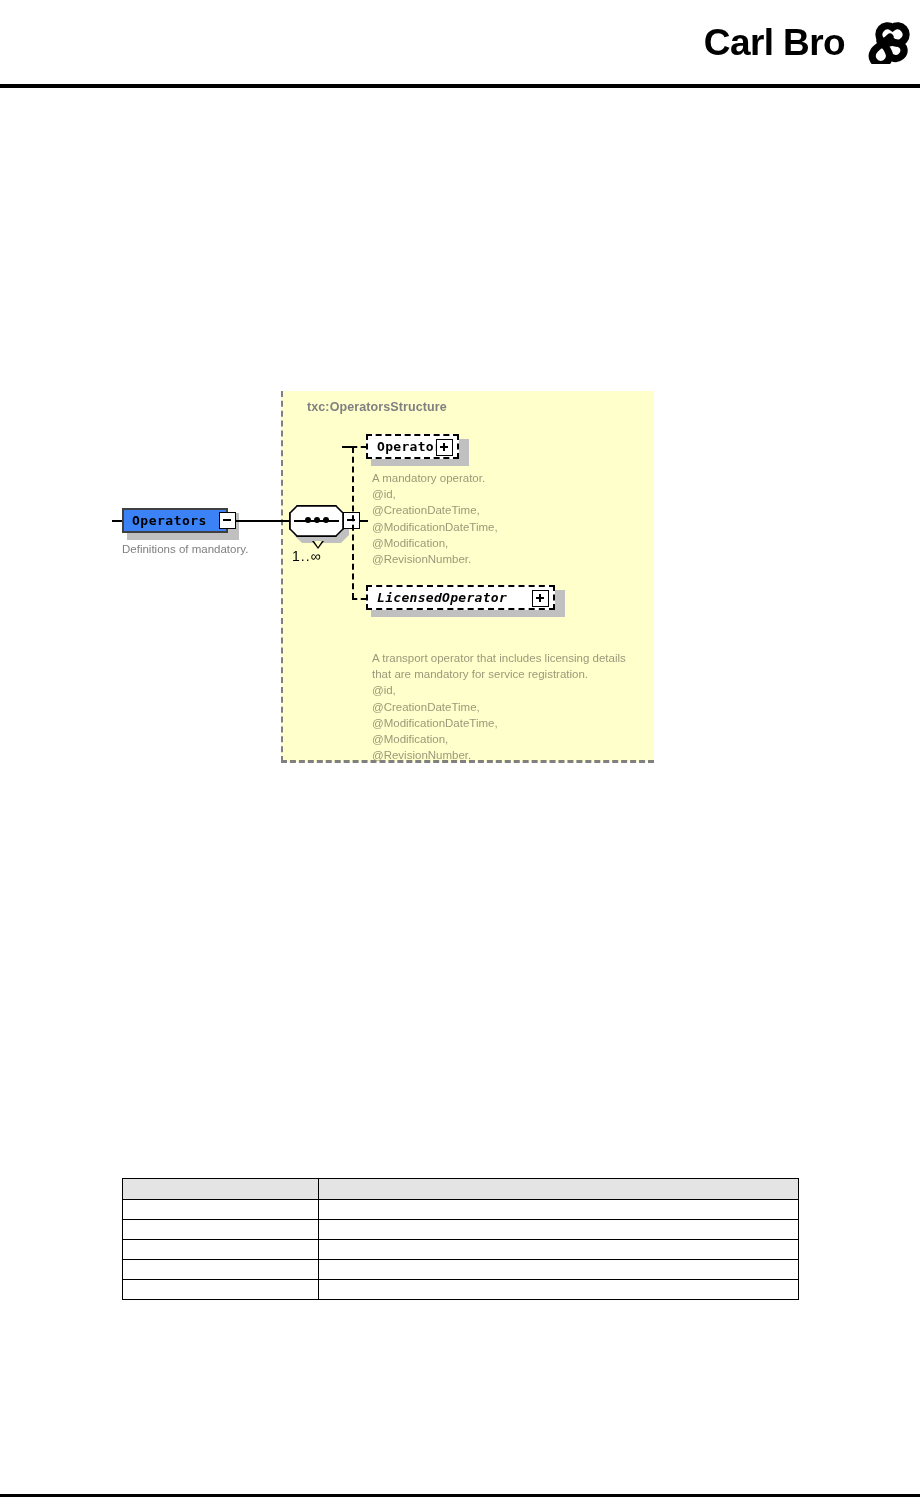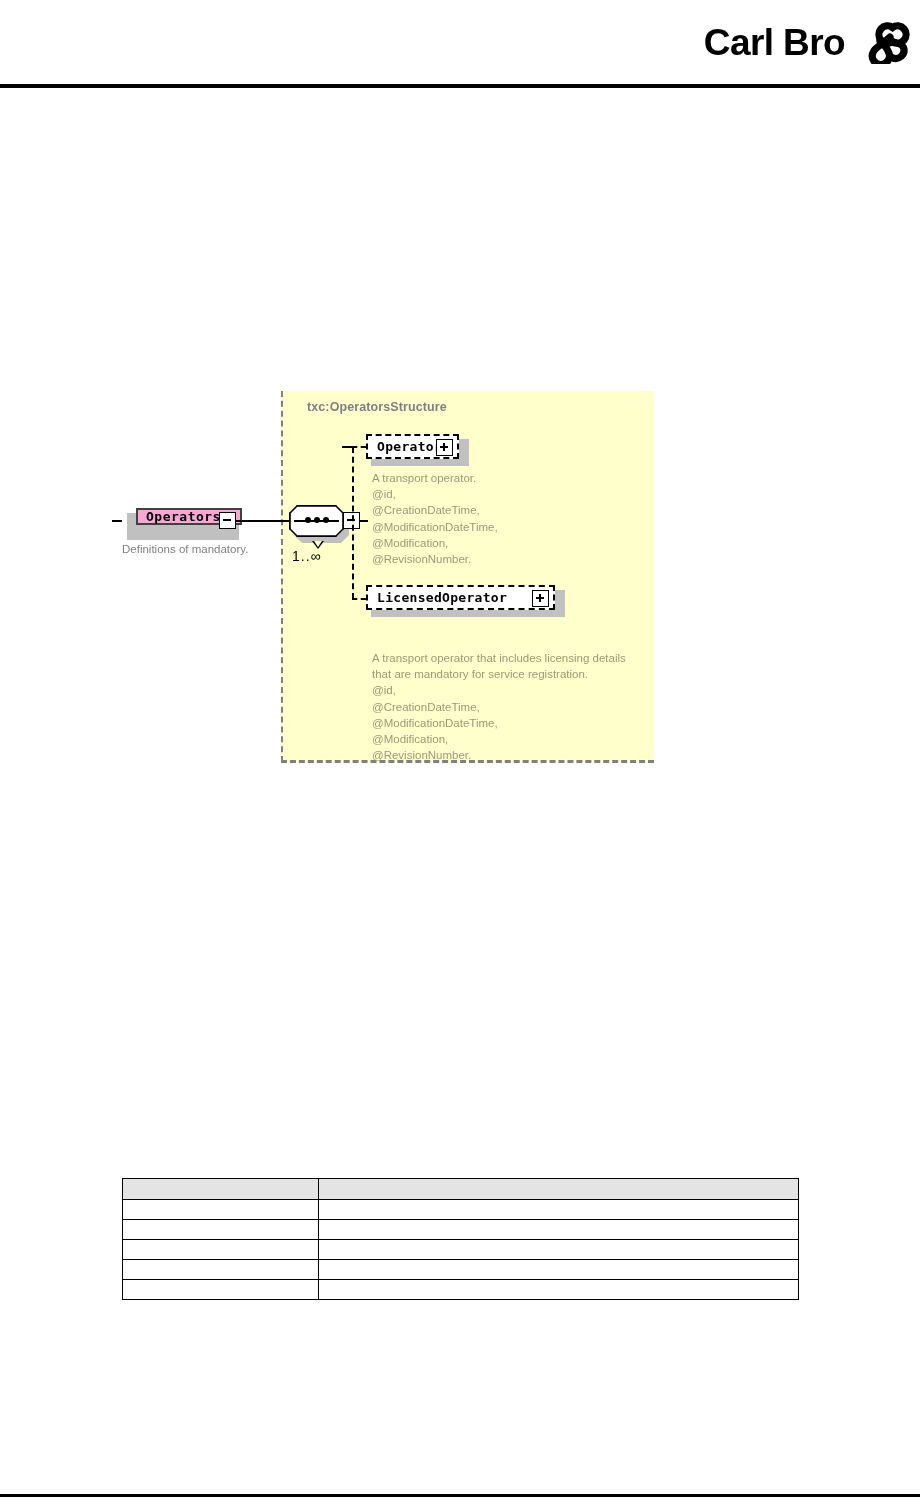--- a/index.html
+++ b/index.html
@@ -96,23 +96,23 @@
     left: 122px; top: 508px;
   }
   #root-node-shadow {
     position: absolute;
     left: 5px; top: 5px;
     width: 112px; height: 27px;
     background: #c0c0c0;
   }
   #root-node-box {
     position: absolute;
-    left: 14px; top: 0;
-    width: 106px; height: 17px;
-    background: #f9a8d4;
+    left: 0; top: 0;
+    width: 106px; height: 25px;
+    background: #3b82f6;
     border: 2px solid #404040;
     box-sizing: border-box;
     display: flex;
     align-items: center;
   }
   #root-node-label {
     font-family: "DejaVu Sans Mono", monospace;
     font-size: 13px;
     font-weight: bold;
     color: #000000;
@@ -319,21 +319,21 @@
     background: #000000;
   }
 
   #node-operator { left: 366px; top: 434px; }
   #node-operator .child-node-shadow { width: 98px; height: 27px; }
   #node-operator .child-node-box { width: 93px; height: 25px; }
   #node-operator .child-node-expand { left: 70px; }
 
   #node-licensed-operator { left: 366px; top: 585px; }
   #node-licensed-operator .child-node-shadow { width: 194px; height: 27px; }
-  #node-licensed-operator .child-node-box { width: 189px; height: 25px; }
+  #node-licensed-operator .child-node-box { width: 189px; height: 25px; font-style: italic; }
   #node-licensed-operator .child-node-expand { left: 166px; }
 
   
   .annotation {
     position: absolute;
     font-size: 11.5px;
     line-height: 16.2px;
     color: #9a9a7a;
     white-space: pre-line;
   }
@@ -423,21 +423,21 @@
   <div id="branch-top-arm"></div>
   <div id="branch-bottom-arm"></div>
 
   <div class="child-node" id="node-operator">
     <div class="child-node-shadow"></div>
     <div class="child-node-box">
       <span class="child-node-label">Operator</span>
     </div>
     <div class="child-node-expand"></div>
   </div>
-  <div class="annotation" id="annotation-operator">A transport operator.
+  <div class="annotation" id="annotation-operator">A mandatory operator.
 @id,
 @CreationDateTime,
 @ModificationDateTime,
 @Modification,
 @RevisionNumber.</div>
 
   <div class="child-node" id="node-licensed-operator">
     <div class="child-node-shadow"></div>
     <div class="child-node-box">
       <span class="child-node-label">LicensedOperator</span>

